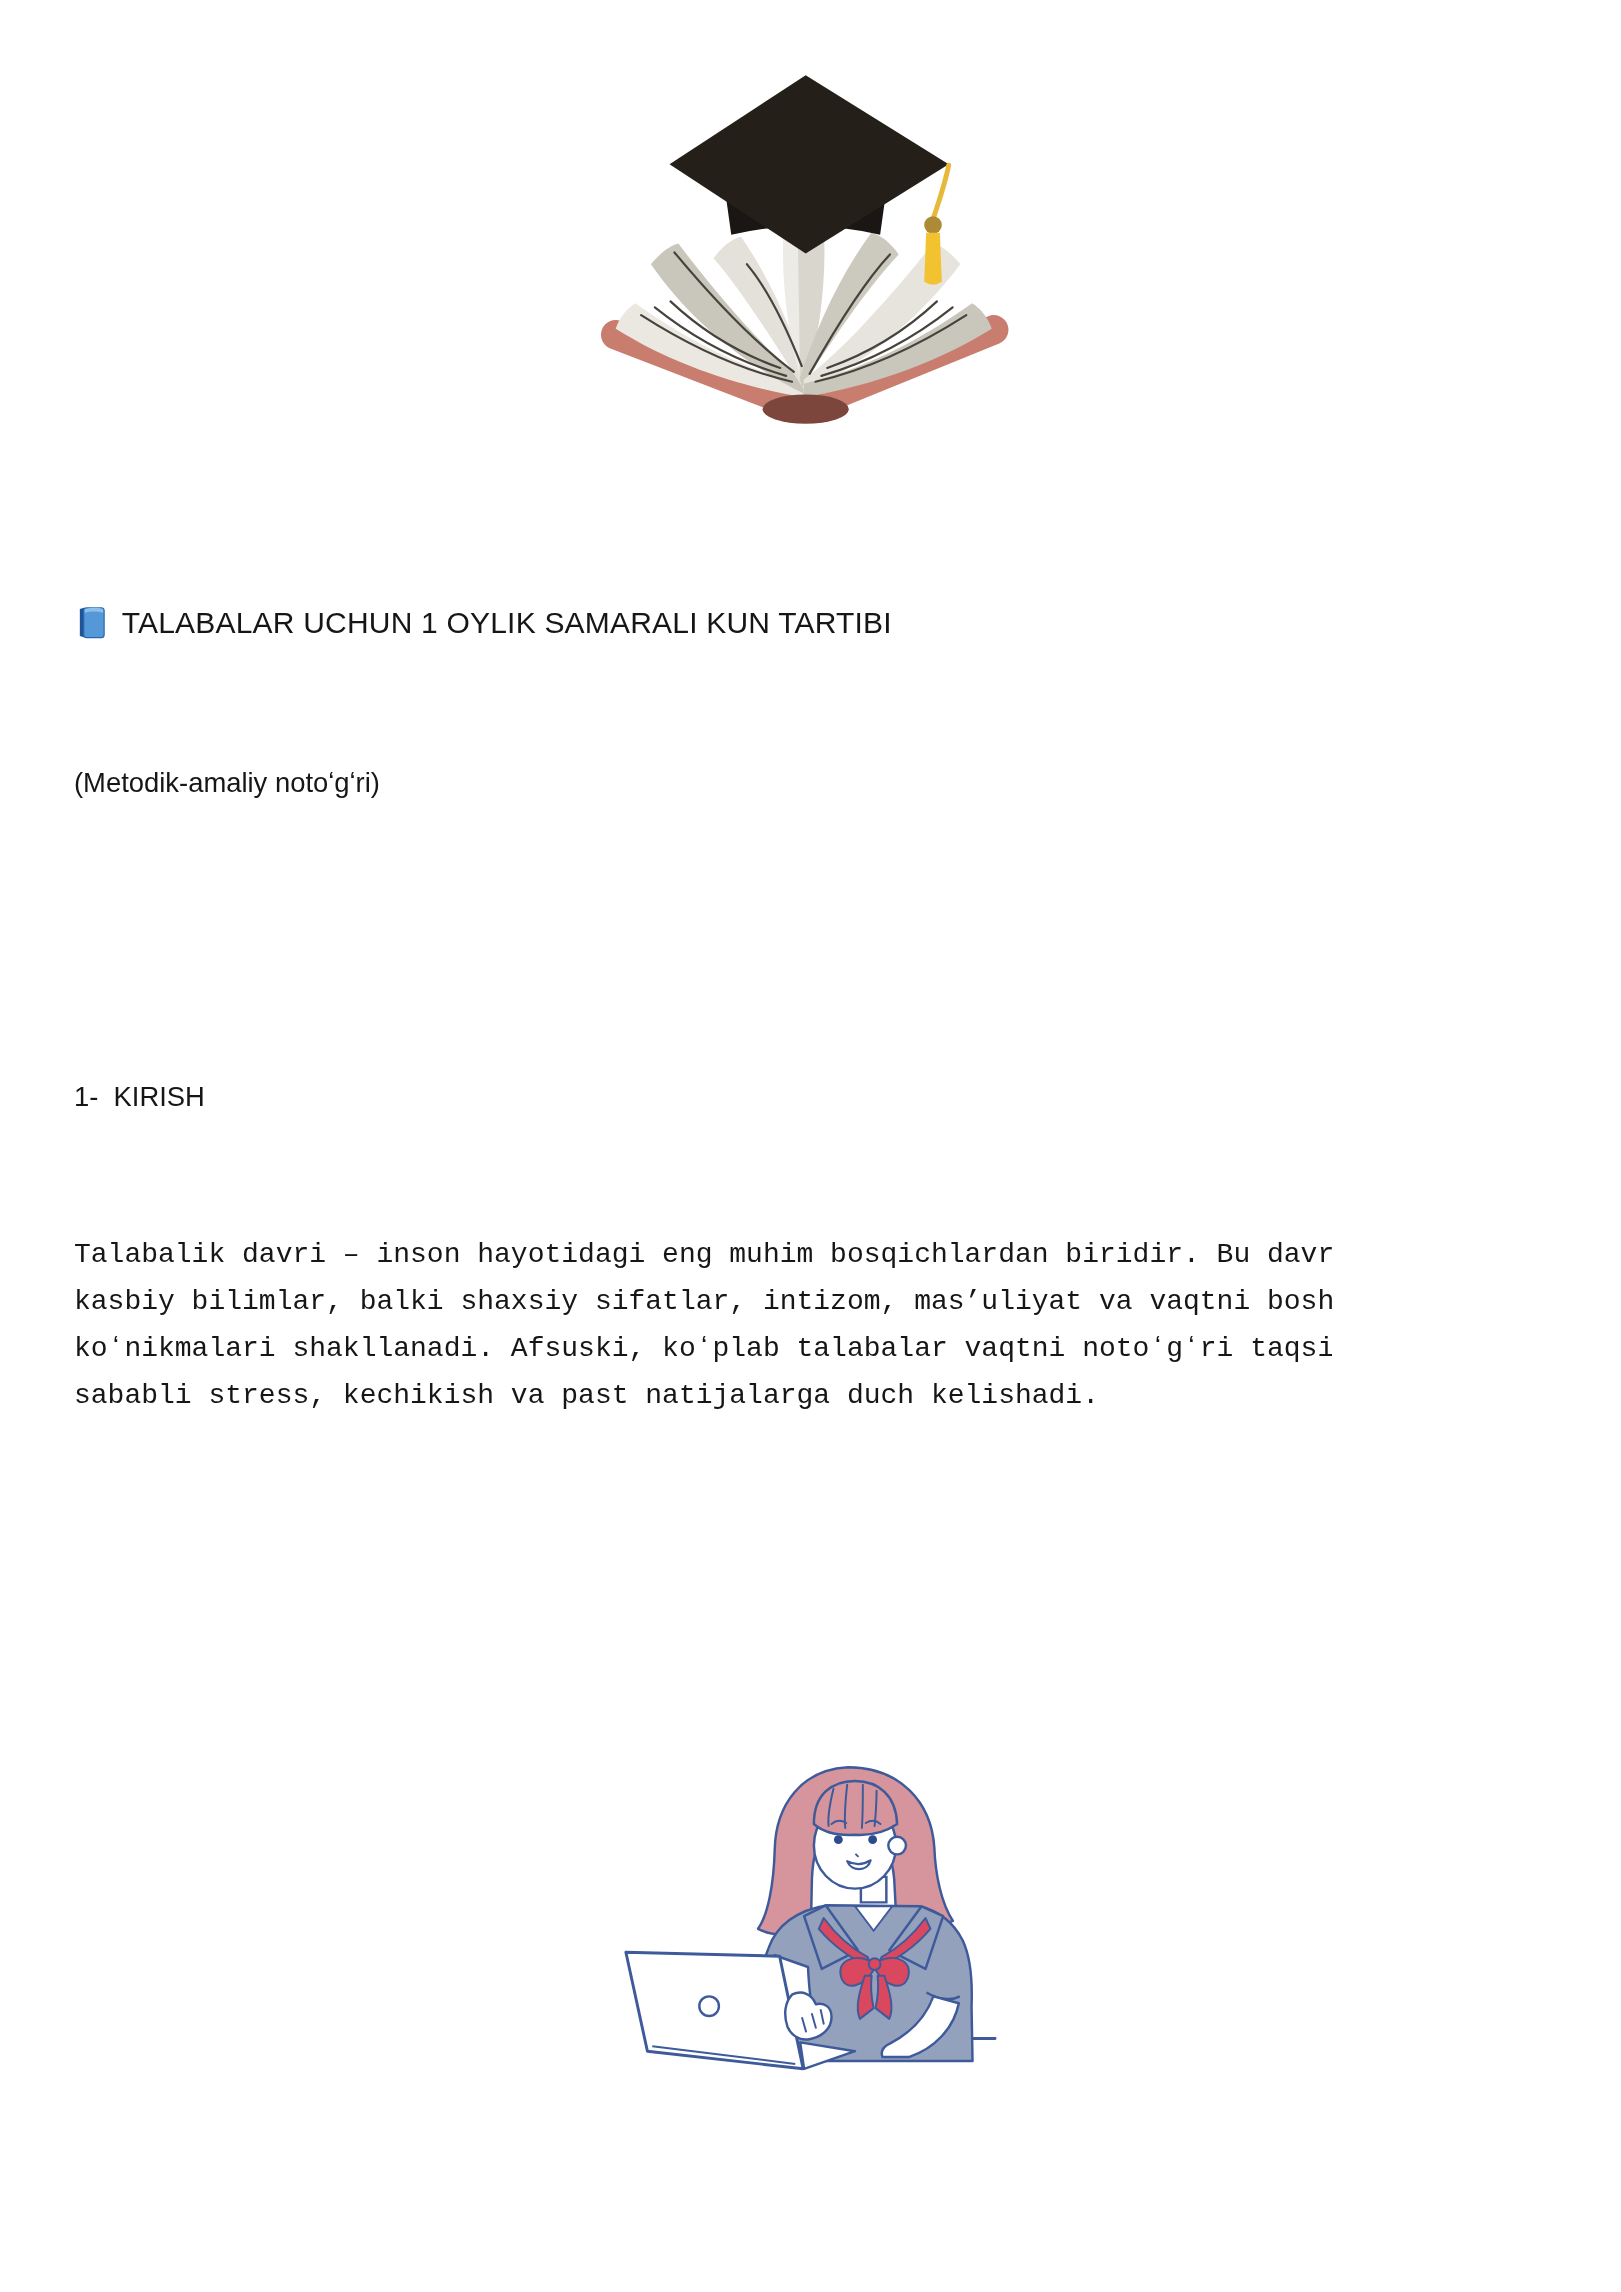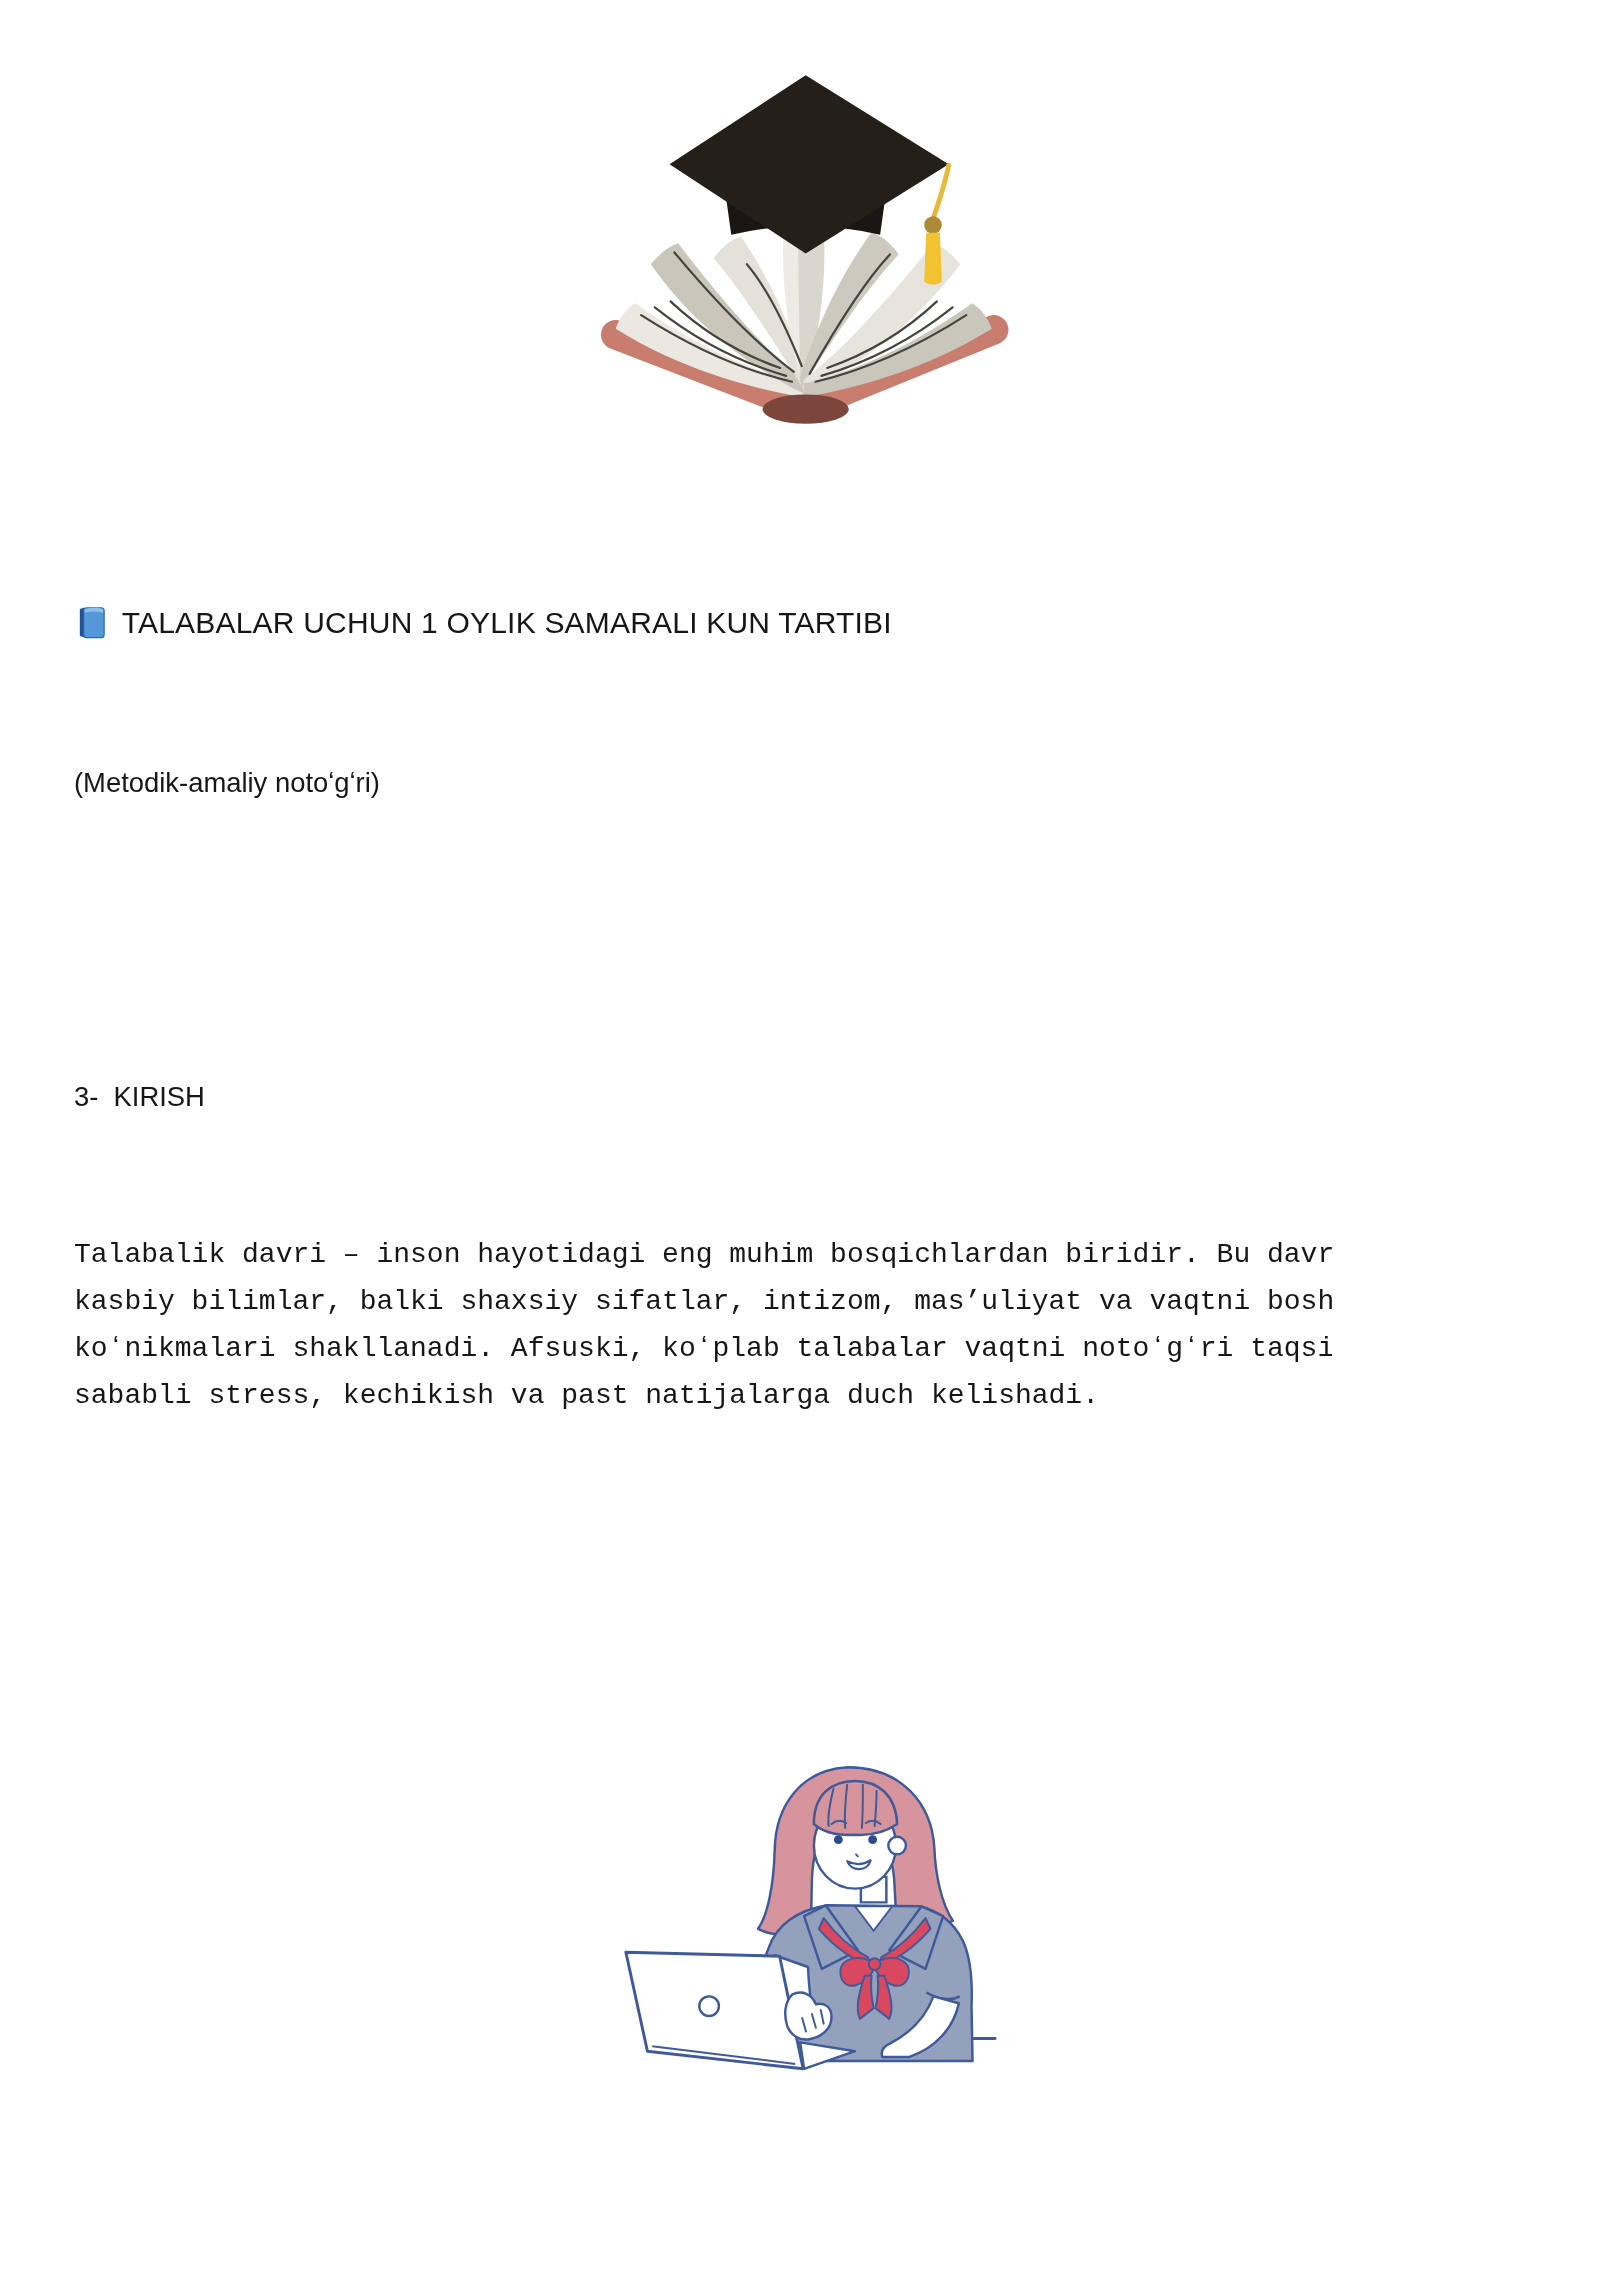--- a/index.html
+++ b/index.html
@@ -111,21 +111,21 @@
         <path d="M6,5 L11,3.5 L11,34.5 L6,33 Z" fill="#1f5596"></path>
         <rect x="10" y="4" width="21" height="30.5" rx="3" fill="#5598d7" stroke="#2a66ad" stroke-width="1.2"></rect>
         <path d="M11,5 C18,3.4 25,3.4 30,5 L30,9 C24,7.4 17,7.4 11,9 Z" fill="#8cc0ea"></path>
       </svg>
     </span>
     <span>TALABALAR UCHUN 1 OYLIK SAMARALI KUN TARTIBI</span>
   </h1>
 
   <p class="doc-subtitle">(Metodik-amaliy notoʻgʻri)</p>
 
-  <h2 class="section-heading">3-  KIRISH</h2>
+  <h2 class="section-heading">1-  KIRISH</h2>
 
   <p class="body-paragraph paragraph-intro">Talabalik davri – inson hayotidagi eng muhim bosqichlardan biridir. Bu davrda nafaqat kasbiy bilimlar, balki shaxsiy sifatlar, intizom, mas’uliyat va vaqtni boshqarish koʻnikmalari shakllanadi. Afsuski, koʻplab talabalar vaqtni notoʻgʻri taqsimlash sababli stress, kechikish va past natijalarga duch kelishadi.</p>
 
   <div class="student-illustration">
     <svg viewBox="0 0 385 322" width="377" height="316" xmlns="http://www.w3.org/2000/svg">
 
       <path d="M246,283 L383,283" fill="none" stroke="#3e5a9a" stroke-width="3" stroke-linecap="round"></path>
 
       <path d="M233,6 C186,8 159,44 158,90 C157,126 151,157 141,171 C160,181 183,177 195,167 L196,120 C197,95 203,78 212,70 L258,70 C270,80 278,98 280,120 L282,158 C296,170 320,172 340,163 C328,145 322,115 321,88 C318,42 286,6 233,6 Z" fill="#d6949c" stroke="#3e5a9a" stroke-width="2.5" stroke-linejoin="round"></path>
 

